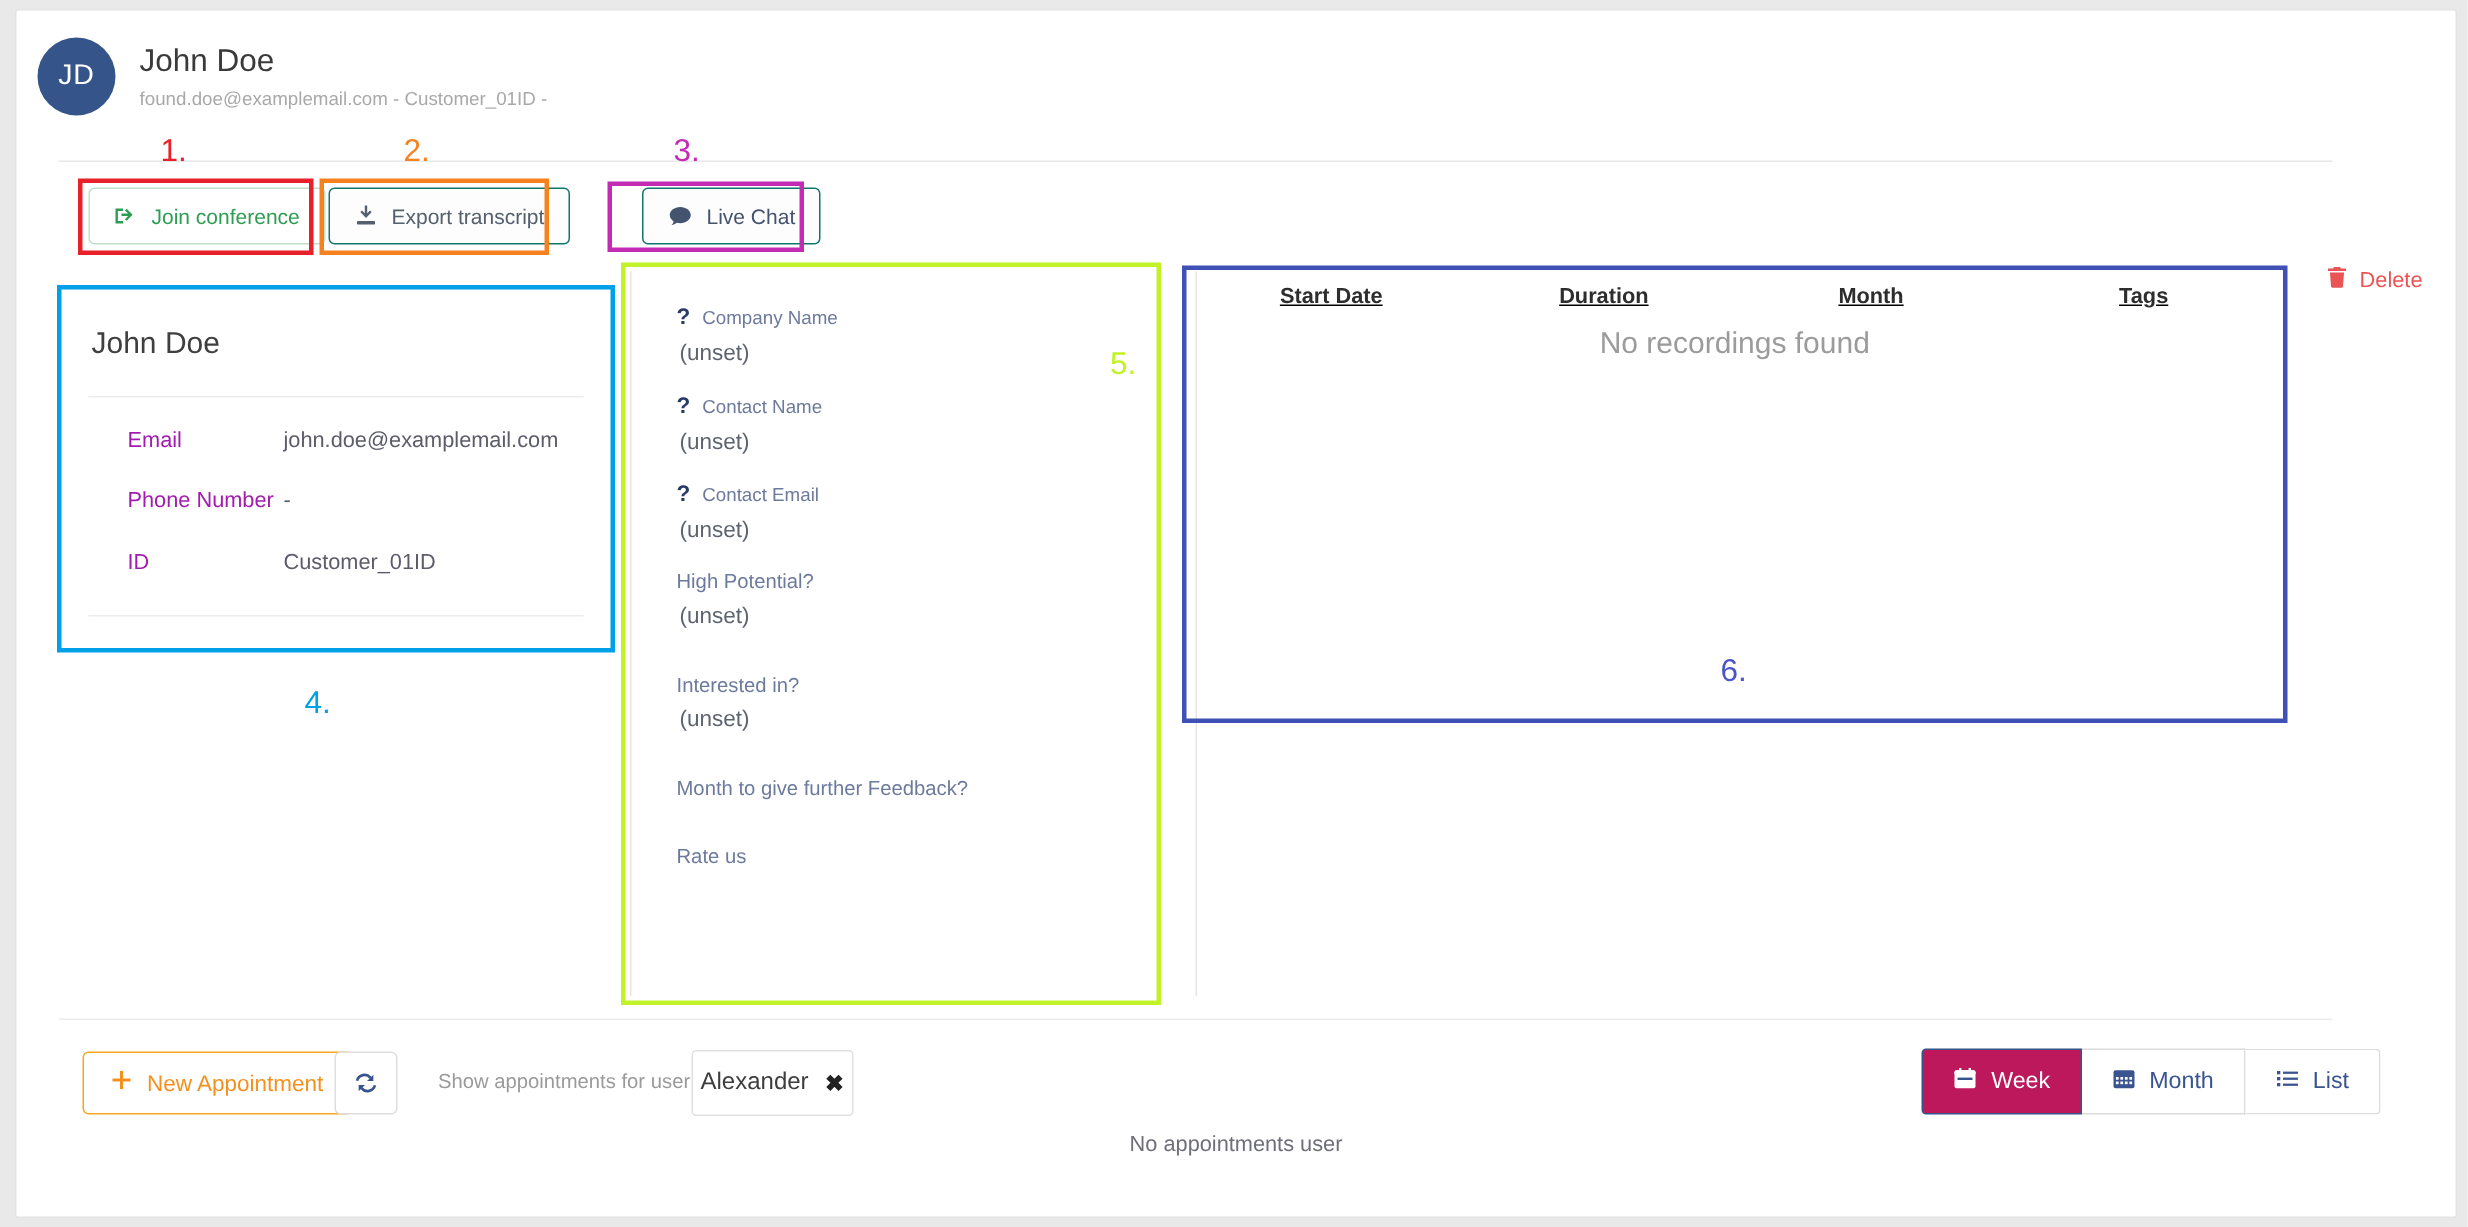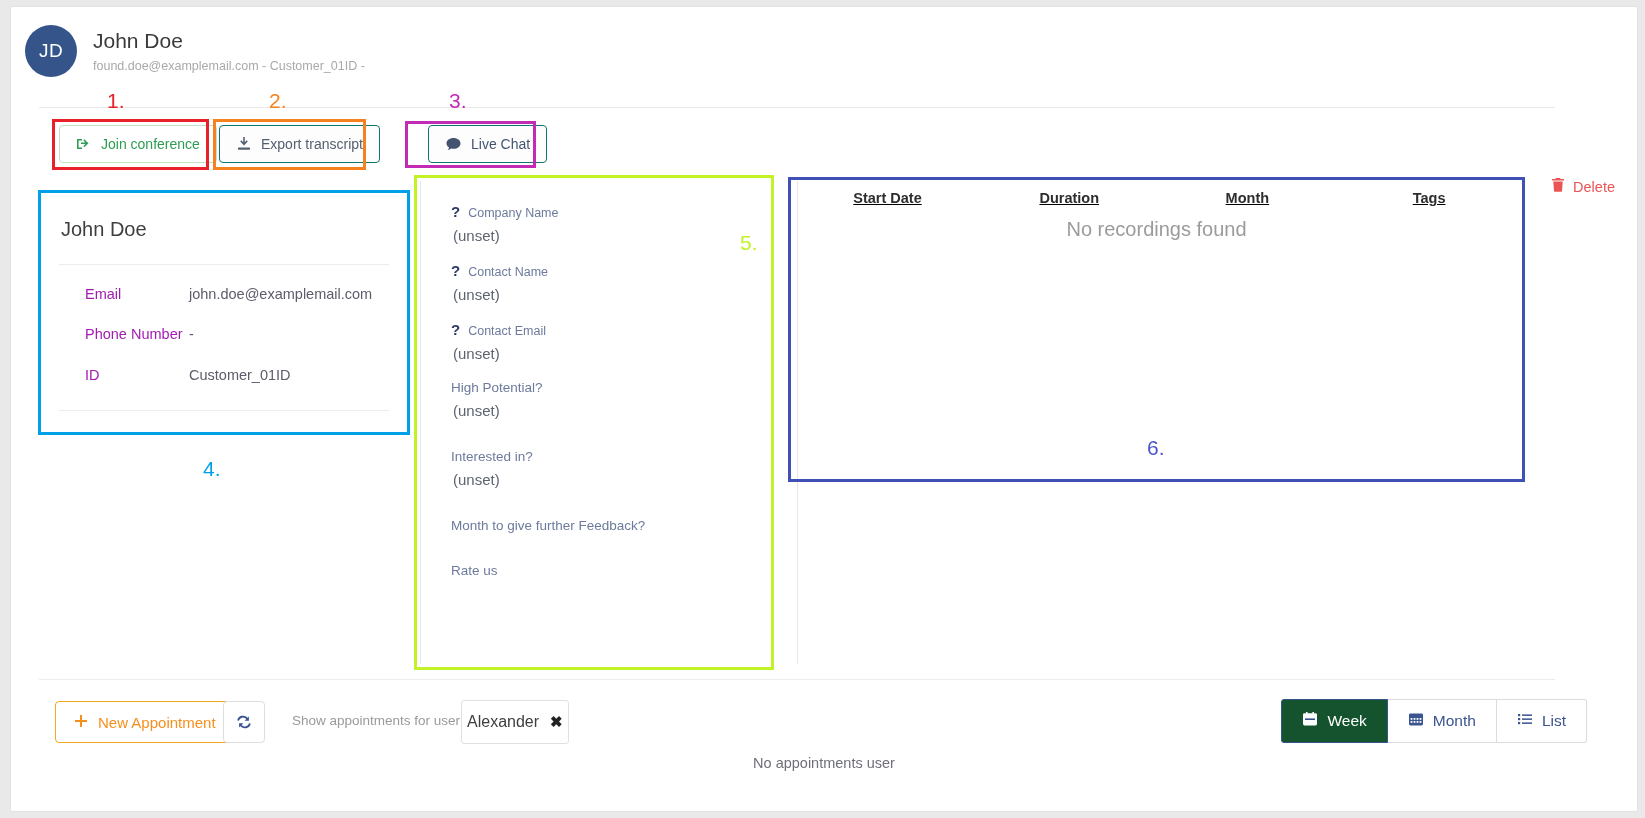--- a/index.html
+++ b/index.html
@@ -149,21 +149,21 @@
 
   #view-switch { position: absolute; right: 50px; top: 2px; display: flex; }
   .view-btn {
     display: inline-flex; align-items: center; gap: 9px;
     height: 44px; padding: 0 20px;
     border: 1px solid #dcdcdc; border-left: none;
     background: #fff; color: #3a5490; font-size: 15.5px; cursor: pointer;
   }
   .view-btn:first-child { border-left: 1px solid #34548a; border-radius: 3px 0 0 3px; }
   .view-btn:last-child { border-radius: 0 3px 3px 0; }
-  .view-btn.active { background: #14532d; border-color: #34548a; color: #ffffff; }
+  .view-btn.active { background: #be185d; border-color: #34548a; color: #ffffff; }
 
   #no-appointments {
     position: absolute; left: 0; right: 0; top: 748px;
     text-align: center; font-size: 14.5px; color: #6f6f7a;
   }
 </style>
 </head>
 <body>
 
 <div class="page">

